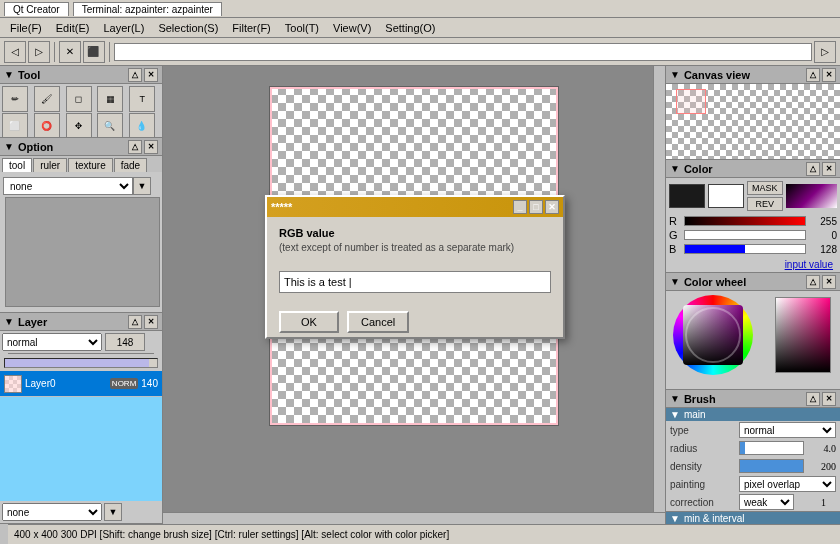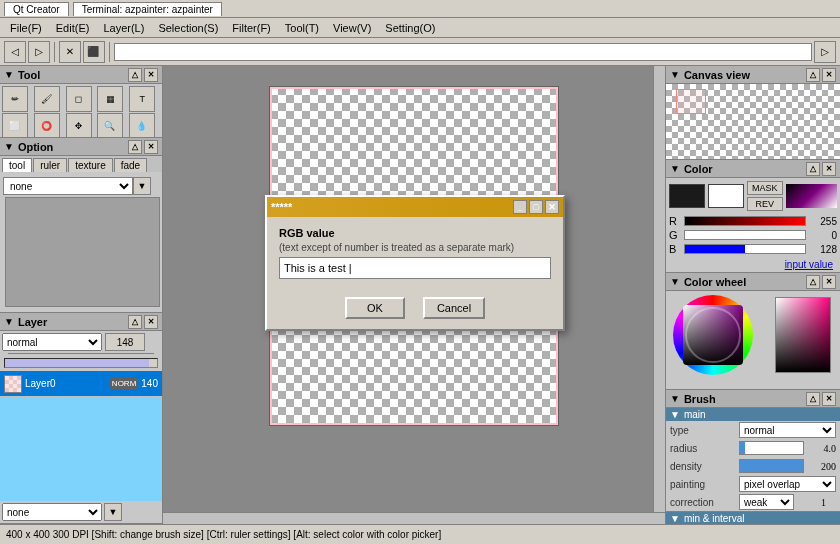--- a/index.html
+++ b/index.html
@@ -441,21 +441,21 @@
       font-size: 10px;
       background: #fff;
       border: 1px solid #808080;
     }
     .brush-num { font-size: 10px; width: 28px; text-align: right; font-family: Liberation Serif, serif; }
 
     
     .status-bar {
       position: absolute;
       bottom: 0;
-      left: 0;
+      left: 8px;
       right: 0;
       height: 20px;
       background: #d4d0c8;
       border-top: 1px solid #808080;
       display: flex;
       align-items: center;
       padding: 0 6px;
       font-size: 10px;
     }
 
@@ -498,36 +498,36 @@
       background: #d4d0c8;
       border: 1px solid #808080;
       font-size: 9px;
       display: flex;
       align-items: center;
       justify-content: center;
       cursor: pointer;
     }
     .dialog-body { padding: 10px 12px; }
     .dialog-label { font-size: 11px; font-weight: bold; margin-bottom: 3px; }
-    .dialog-sublabel { font-size: 10px; color: #444; margin-bottom: 4px; }
+    .dialog-sublabel { font-size: 10px; color: #444; margin-bottom: 18px; }
     .dialog-example { font-size: 10px; color: #444; margin-bottom: 8px; }
     .dialog-input {
       width: 100%;
       height: 22px;
       background: #fff;
       border: 1px solid #808080;
       padding: 0 4px;
       font-size: 11px;
       outline: none;
     }
     .dialog-buttons {
       display: flex;
-      justify-content: center;
-      gap: 18px;
-      padding: 8px 12px 10px;
+      justify-content: flex-start;
+      gap: 8px;
+      padding: 8px 12px 4px;
     }
     .dialog-btn {
       min-width: 60px;
       height: 22px;
       background: #d4d0c8;
       border: 2px solid;
       border-color: #fff #808080 #808080 #fff;
       font-size: 11px;
       cursor: pointer;
       padding: 0 12px;

